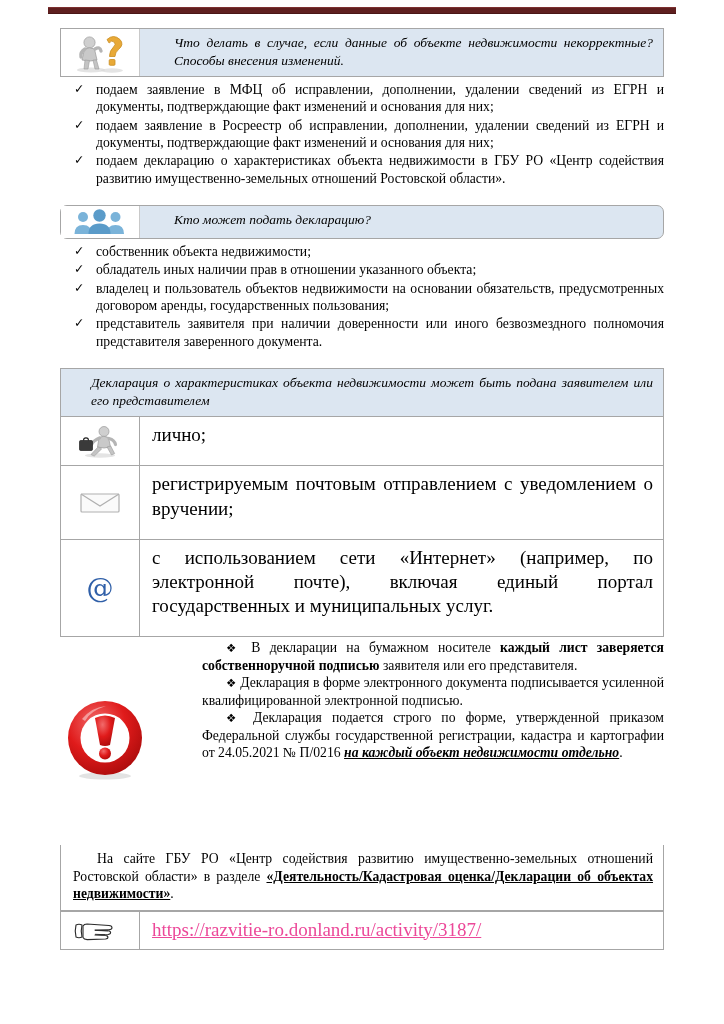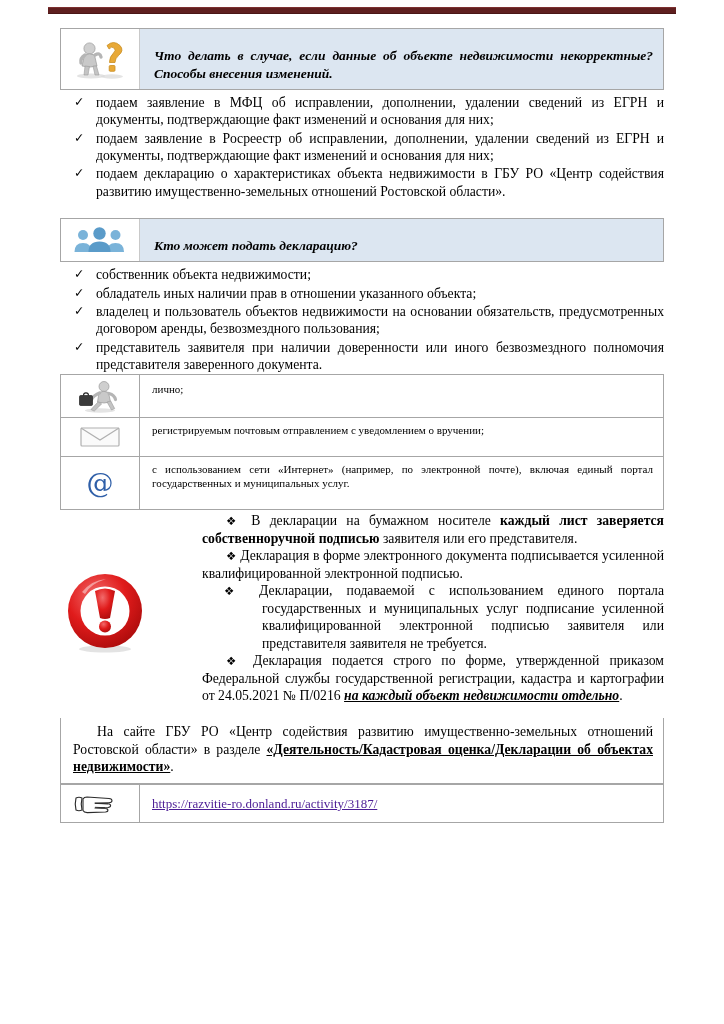--- a/index.html
+++ b/index.html
@@ -58,27 +58,28 @@
     flex: 0 0 78px;
     background: #ffffff;
     border-right: 1px solid #c9c9c9;
     display: flex;
     align-items: center;
     justify-content: center;
     padding: 3px 0;
   }
   .band-title {
     flex: 1 1 auto;
-    padding: 18px 10px 6px 14px;
+    padding: 5px 10px 6px 14px;
     font-size: 13.5px;
-    font-weight: bold;
+    font-weight: normal;
     font-style: italic;
     line-height: 1.34;
     text-align: justify;
     text-justify: inter-word;
+    margin-left: 20px;
   }
   .band-title.two-line { text-align-last: left; }
 
   
   .band.plain .band-title { padding-left: 10px; }
 
   
   ul.checks {
     list-style: none;
     margin: 4px 0 0 0;
@@ -115,21 +116,21 @@
     vertical-align: middle;
   }
   .submit-table td.cell-icon {
     width: 78px;
     text-align: center;
     padding: 4px 0;
     background: #ffffff;
   }
   .submit-table td.cell-text {
     padding: 6px 10px 18px 12px;
-    font-size: 11px;
+    font-size: 19px;
     line-height: 1.27;
     text-align: justify;
     text-justify: inter-word;
   }
   .submit-table td.cell-text.last-left { text-align-last: left; }
 
   
   .warn-wrap {
     position: relative;
     margin-top: 2px;
@@ -192,23 +193,23 @@
   }
   .link-table td.cell-icon {
     width: 78px;
     text-align: center;
     padding: 5px 0 4px 0;
   }
   .link-table td.cell-link {
     padding: 7px 10px 8px 12px;
   }
   a.url {
-    color: #4c1d95;
+    color: #ec4899;
     text-decoration: underline;
-    font-size: 13px;
+    font-size: 19px;
   }
 
   .icon-svg { display: block; margin: 0 auto; }
 </style>
 </head>
 <body>
 
 <div class="page">
 
   <div class="title-rule"></div>
@@ -231,44 +232,47 @@
         </svg>
       </div>
       <div class="band-title two-line">Что делать в случае, если данные об объекте недвижимости некорректные? Способы внесения изменений.</div>
     </div>
     <ul class="checks">
       <li>подаем заявление в МФЦ об исправлении, дополнении, удалении сведений из ЕГРН и документы, подтверждающие факт изменений и основания для них;</li>
       <li>подаем заявление в Росреестр об исправлении, дополнении, удалении сведений из ЕГРН и документы, подтверждающие факт изменений и основания для них;</li>
       <li>подаем декларацию о характеристиках объекта недвижимости в ГБУ РО «Центр содействия развитию имущественно-земельных отношений Ростовской области».</li>
     </ul>
 
-    <div class="band" style="margin-top:18px;">
+    <div class="band" style="margin-top:18px;border-radius:7px;">
       <div class="band-icon">
         <svg class="icon-svg" width="60" height="26" viewBox="0 0 60 26" aria-hidden="true">
           <g fill="#7ab3d9">
             <circle cx="13" cy="8" r="5"></circle>
             <path d="M4.5 25 q0 -9 8.5 -9 q8.5 0 8.5 9 z"></path>
             <circle cx="45.5" cy="8" r="5"></circle>
             <path d="M37 25 q0 -9 8.5 -9 q8.5 0 8.5 9 z"></path>
           </g>
           <g fill="#5a9bc9">
             <circle cx="29.5" cy="6.5" r="6.2"></circle>
             <path d="M18.5 25 q0 -10.5 11 -10.5 q11 0 11 10.5 z"></path>
           </g>
         </svg>
       </div>
       <div class="band-title">Кто может подать декларацию?</div>
     </div>
     <ul class="checks">
       <li>собственник объекта недвижимости;</li>
       <li>обладатель иных наличии прав в отношении указанного объекта;</li>
-      <li>владелец и пользователь объектов недвижимости на основании обязательств, предусмотренных договором аренды, безвозмездного пользования;</li>
+      <li>владелец и пользователь объектов недвижимости на основании обязательств, предусмотренных договором аренды, государственных пользования;</li>
       <li>представитель заявителя при наличии доверенности или иного безвозмездного полномочия представителя заверенного документа.</li>
     </ul>
 
+    <div class="band plain" style="margin-top:18px;border-bottom:none;">
+      <div class="band-title two-line">Декларация о характеристиках объекта недвижимости может быть подана заявителем или его представителем</div>
+    </div>
     <table class="submit-table">
       <tbody>
         <tr>
           <td class="cell-icon">
             <svg class="icon-svg" width="52" height="34" viewBox="0 0 52 34" aria-hidden="true">
               <ellipse cx="26" cy="31.5" rx="15" ry="2.2" fill="#dddddd" opacity="0.8"></ellipse>
               <circle cx="30" cy="7.5" r="5" fill="#cfcfcf" stroke="#9a9a9a" stroke-width="0.7"></circle>
               <path d="M25 13.5 q5 -2.5 9.5 0 l2 9.5 q-6.5 2 -13 0 z" fill="#c9c9c9" stroke="#9a9a9a" stroke-width="0.7"></path>
               <path d="M24 23 l-7 7.5 l3.2 1.6 l7.5 -7.2 z" fill="#c4c4c4" stroke="#9a9a9a" stroke-width="0.6"></path>
               <path d="M33 23 l4.5 8 l3.2 -1.4 l-4 -7.6 z" fill="#c4c4c4" stroke="#9a9a9a" stroke-width="0.6"></path>
@@ -320,24 +324,20 @@
       </div>
       <div class="warn-body">
         <p class="dia ind">
           <span class="dmk">❖</span>
           <span>В декларации на бумажном носителе </span><b class="bold">каждый лист заверяется собственноручной подписью</b><span> заявителя или его представителя.</span>
         </p>
         <p class="dia ind">
           <span class="dmk">❖</span>
           <span>Декларация в форме электронного документа подписывается усиленной квалифицированной электронной подписью.</span>
         </p>
-        <p class="dia hang">
-          <span class="dmk">❖</span>
-          <span>Декларации, подаваемой с использованием единого портала государственных и муниципальных услуг подписание усиленной квалифицированной электронной подписью заявителя или представителя заявителя не требуется.</span>
-        </p>
         <p class="dia ind last">
           <span class="dmk">❖</span>
           <span>Декларация подается строго по форме, утвержденной приказом Федеральной службы государственной регистрации, кадастра и картографии от 24.05.2021 № П/0216 </span><span class="biu">на каждый объект недвижимости отдельно</span><span>.</span>
         </p>
       </div>
     </div>
 
     <div class="samples-note">
       <span style="padding-left:24px;"></span><span>На сайте ГБУ РО «Центр содействия развитию имущественно-земельных отношений Ростовской области» в разделе </span><span class="bu">«Деятельность/Кадастровая оценка/Декларации об объектах недвижимости»</span><span>.</span>
     </div>

